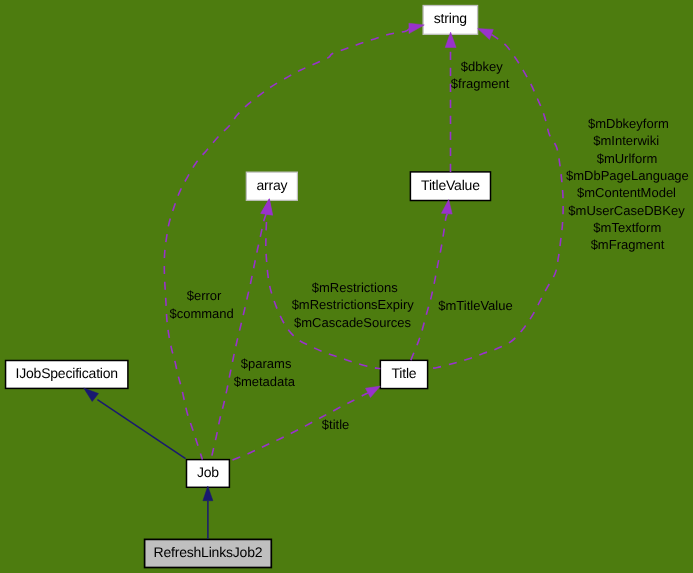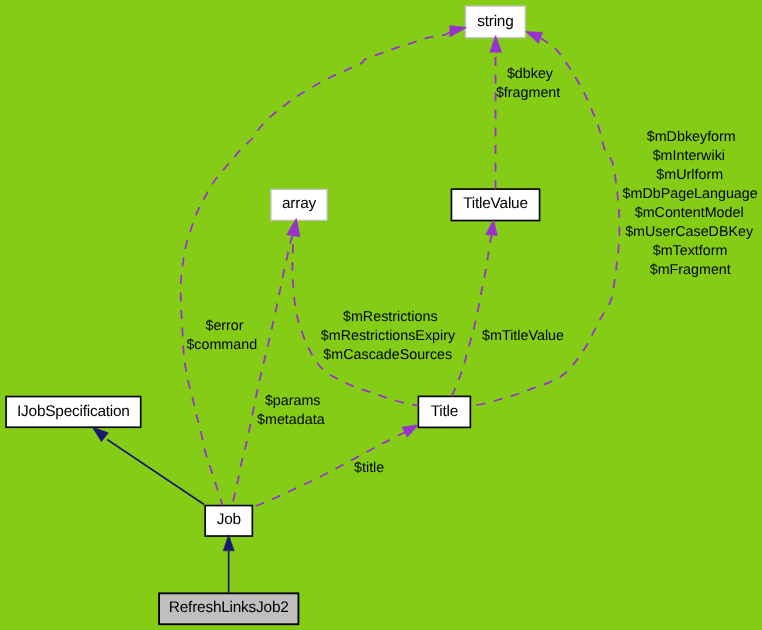--- a/index.html
+++ b/index.html
@@ -1,16 +1,16 @@
 <!DOCTYPE html>
 <html><head>
 <meta charset="utf-8">
 <style>
   html,body{margin:0;padding:0;background:#ffffff;-webkit-font-smoothing:antialiased;text-rendering:geometricPrecision;}
-  #page{position:relative;width:693px;height:573px;background:#84cc16;overflow:hidden;will-change:transform;}
+  #page{position:relative;width:693px;height:573px;background:#4d7c0f;overflow:hidden;will-change:transform;}
   svg#graph{display:block;width:693px;height:573px;}
   #graph text{paint-order:stroke fill;}
   .nodetext{font-family:"Liberation Sans",sans-serif;font-size:14px;letter-spacing:-0.2px;fill:#000;}
   .edgetext{font-family:"Liberation Sans",sans-serif;font-size:13px;fill:#000;}
   .usage{fill:none;stroke:#9932cc;stroke-width:1.6;stroke-dasharray:8.2,7.8;}
   .inherit{fill:none;stroke:#191970;stroke-width:1.5;}
 </style>
 </head>
 <body>
 

